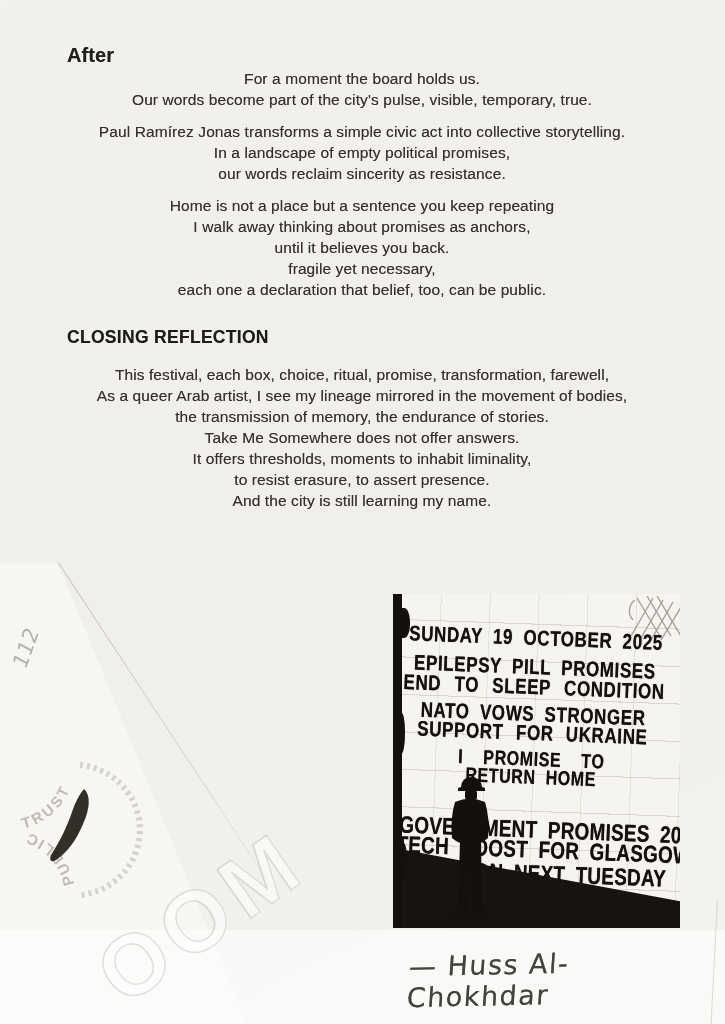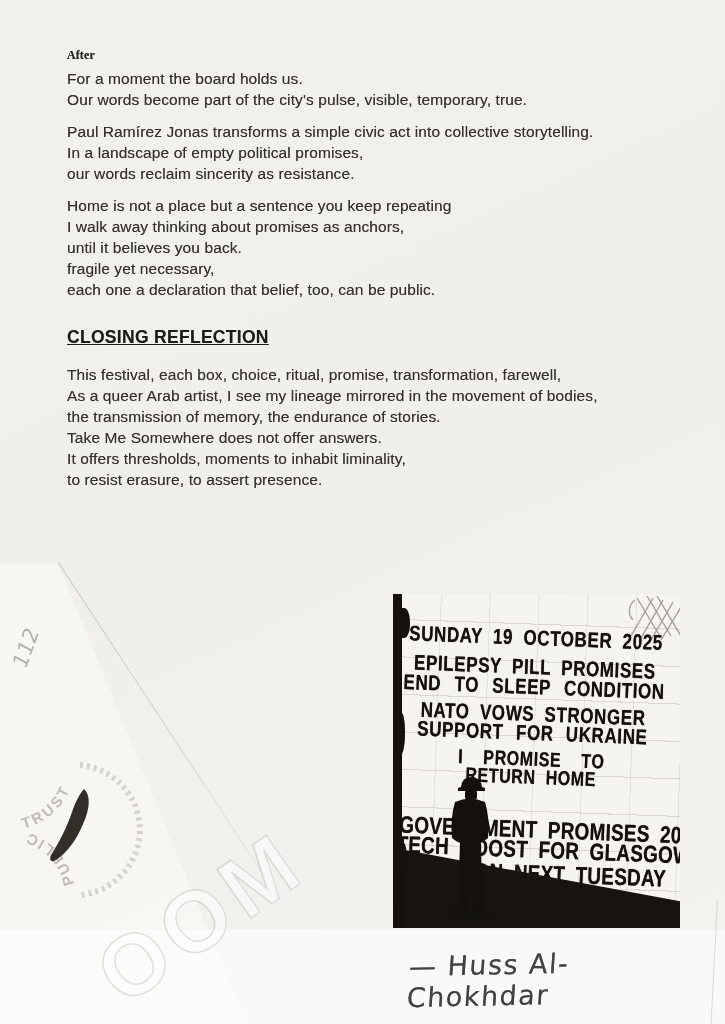--- a/index.html
+++ b/index.html
@@ -17,25 +17,25 @@
   .crease{position:absolute;width:1px;pointer-events:none;}
   .crease-main{left:58px;top:563px;height:420px;transform-origin:top left;
     transform:rotate(-33.3deg);
     background:linear-gradient(to bottom,rgba(146,141,130,.45),rgba(146,141,130,.28) 60%,rgba(146,141,130,0));}
   .crease-br{left:717px;top:900px;height:130px;transform-origin:top left;
     transform:rotate(3deg);background:rgba(150,145,134,.30);}
   
   .poem{position:absolute;left:67px;top:44px;width:590px;font-size:15.5px;
     line-height:21px;letter-spacing:.1px;
     text-shadow:0 0 .4px rgba(45,42,36,.55);}
-  .poem h3{margin:0 0 2px 0;font-size:12px;line-height:22px;color:#22201b;font-family:Liberation Serif, serif;}
+  .poem h3{margin:0 0 2px 0;font-size:20px;line-height:22px;color:#22201b;}
   .poem h2{margin:26px 0 16px 0;font-size:17.5px;line-height:22px;
-    letter-spacing:.3px;color:#1e1c18;text-decoration:underline;}
+    letter-spacing:.3px;color:#1e1c18;}
   .stanza{margin:0 0 11px 0;}
-  .ln{display:block;}
+  .ln{display:block;text-align:center;}
   
   .pencil-note{position:absolute;left:6px;top:636px;font-size:21px;
     color:rgba(125,120,112,.55);transform:rotate(-70deg) skewX(-8deg);
     font-family:"DejaVu Sans",sans-serif;}
   .ghost{position:absolute;left:86px;top:868px;font-size:86px;font-weight:bold;
     letter-spacing:8px;color:transparent;
     -webkit-text-stroke:1.5px rgba(115,109,96,.20);
     text-shadow:1px 1px 0 rgba(255,255,255,.5);
     transform:rotate(-35deg);font-family:"Liberation Sans",sans-serif;}
   
@@ -111,20 +111,21 @@
       <span class="ln">each one a declaration that belief, too, can be public.</span>
     </p>
     <h2>CLOSING REFLECTION</h2>
     <p class="stanza">
       <span class="ln">This festival, each box, choice, ritual, promise, transformation, farewell,</span>
       <span class="ln">As a queer Arab artist, I see my lineage mirrored in the movement of bodies,</span>
       <span class="ln">the transmission of memory, the endurance of stories.</span>
       <span class="ln">Take Me Somewhere does not offer answers.</span>
       <span class="ln">It offers thresholds, moments to inhabit liminality,</span>
       <span class="ln">to resist erasure, to assert presence.</span>
+      <span class="ln">And the city is still learning my name.</span>
     </p>
   </main>
 
   <div class="pencil-note">112</div>
 
   <svg class="seal" width="150" height="150" viewBox="0 0 150 150">
     <defs>
       <path id="sealArcLeft" d="M 75,141 A 66,66 0 0 0 9,75 A 66,66 0 0 0 75,9" fill="none"></path>
     </defs>
     <path d="M 80,10 A 66,66 0 0 1 140,75 A 66,66 0 0 1 80,140" fill="none" stroke="rgba(150,144,131,.35)" stroke-width="6" stroke-dasharray="3 4"></path>

